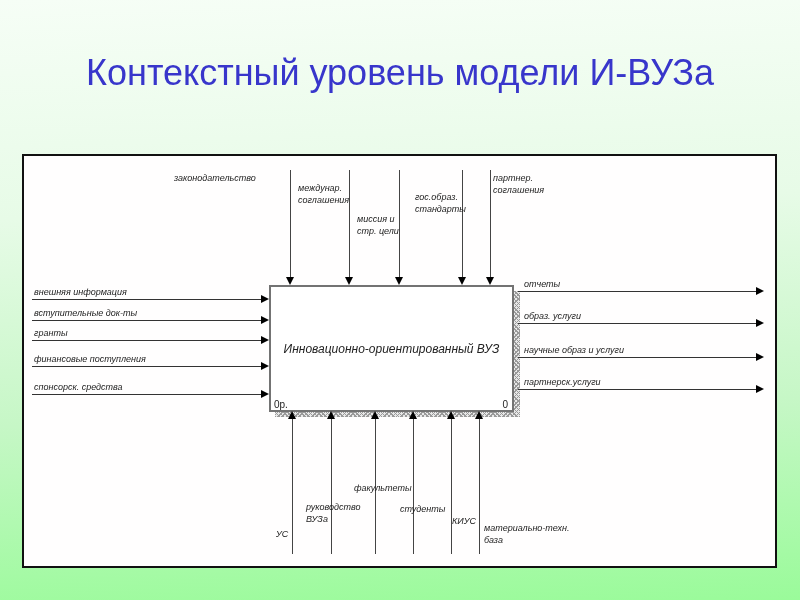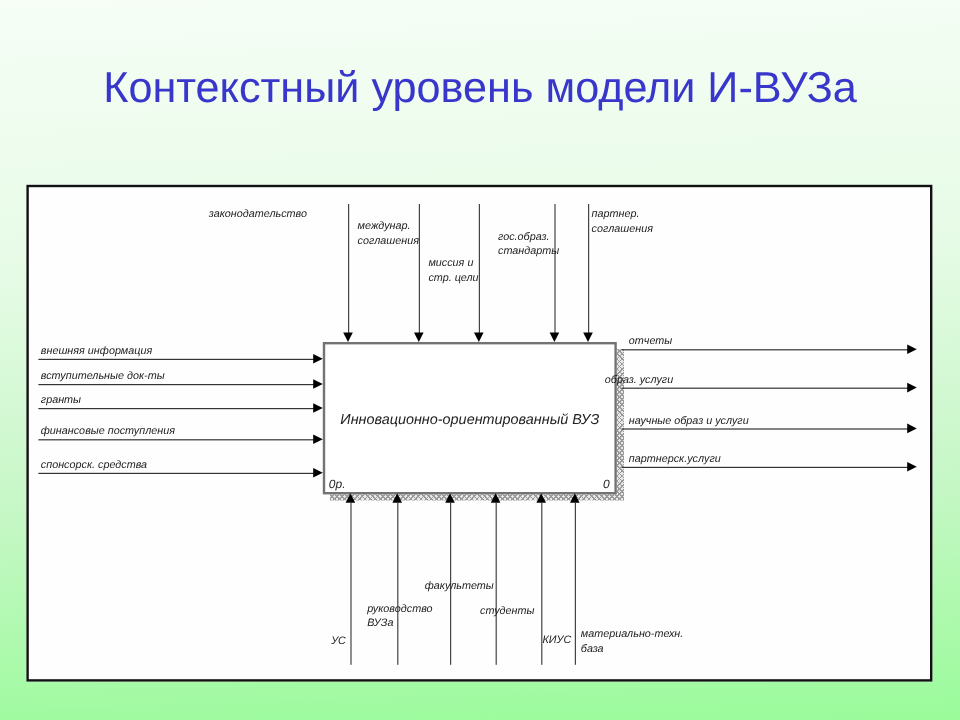--- a/index.html
+++ b/index.html
@@ -36,21 +36,21 @@
       repeating-linear-gradient(45deg,#9a9a9a 0 1px,transparent 1px 3px),
       repeating-linear-gradient(-45deg,#9a9a9a 0 1px,transparent 1px 3px),
       #e8e8e8;
   }
   .abox{
     position:absolute;left:245px;top:129px;width:241px;height:123px;
     background:#fff;border:2px solid #737373;
     display:flex;align-items:center;justify-content:center;
   }
   .abox .blabel{font-size:12px;font-style:italic;color:#222;text-align:center;padding:0 12px;}
-  .corner{position:absolute;bottom:0px;font-size:10px;font-style:italic;color:#222;}
+  .corner{position:absolute;bottom:0px;font-size:10px;color:#222;}
   .corner.l{left:3px;} .corner.rt{right:4px;}
 </style>
 </head>
 <body>
 
 <div class="title">Контекстный уровень модели И-ВУЗа</div>
 
 <div class="panel">
 
   <div class="boxshadow"></div>
@@ -101,21 +101,21 @@
   <div class="hl" style="left:494px;top:135px;width:239px"></div>
   <div class="ah right" style="left:732px;top:131px"></div>
   <div class="hl" style="left:494px;top:167px;width:239px"></div>
   <div class="ah right" style="left:732px;top:163px"></div>
   <div class="hl" style="left:494px;top:201px;width:239px"></div>
   <div class="ah right" style="left:732px;top:197px"></div>
   <div class="hl" style="left:494px;top:233px;width:239px"></div>
   <div class="ah right" style="left:732px;top:229px"></div>
 
   <div class="lbl r" style="left:500px;top:123px;width:226px">отчеты</div>
-  <div class="lbl r" style="left:480px;top:155px;width:226px">образ. услуги</div>
+  <div class="lbl r" style="left:500px;top:155px;width:226px">образ. услуги</div>
   <div class="lbl r" style="left:500px;top:189px;width:226px">научные образ и услуги</div>
   <div class="lbl r" style="left:500px;top:221px;width:226px">партнерск.услуги</div>
 
   <div class="vl" style="left:268px;top:263px;height:135px"></div>
   <div class="ah up" style="left:264px;top:255px"></div>
   <div class="vl" style="left:307px;top:263px;height:135px"></div>
   <div class="ah up" style="left:303px;top:255px"></div>
   <div class="vl" style="left:351px;top:263px;height:135px"></div>
   <div class="ah up" style="left:347px;top:255px"></div>
   <div class="vl" style="left:389px;top:263px;height:135px"></div>
@@ -123,17 +123,17 @@
   <div class="vl" style="left:427px;top:263px;height:135px"></div>
   <div class="ah up" style="left:423px;top:255px"></div>
   <div class="vl" style="left:455px;top:263px;height:135px"></div>
   <div class="ah up" style="left:451px;top:255px"></div>
 
   <div class="lbl" style="left:252px;top:373px">УС</div>
   <div class="lbl" style="left:282px;top:346px">руководство
 ВУЗа</div>
   <div class="lbl" style="left:330px;top:327px">факультеты</div>
   <div class="lbl" style="left:376px;top:348px">студенты</div>
-  <div class="lbl" style="left:428px;top:372px">КИУС</div>
+  <div class="lbl" style="left:428px;top:360px">КИУС</div>
   <div class="lbl" style="left:460px;top:367px">материально-техн.
 база</div>
 
 </div>
 
 </body></html>

